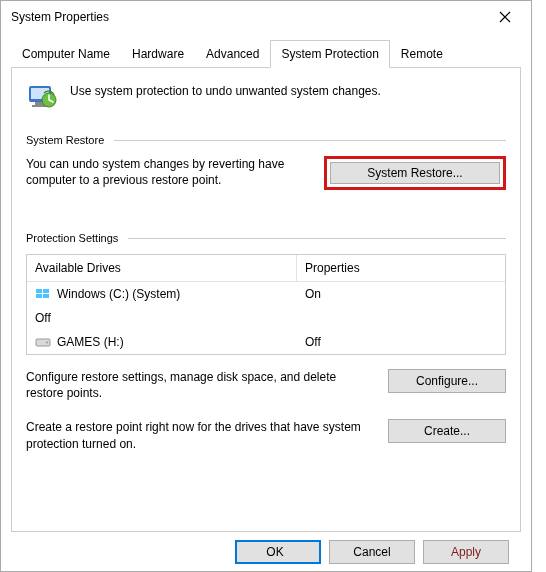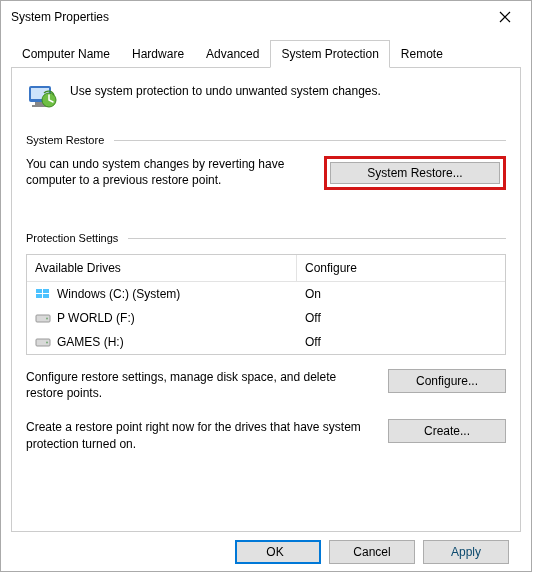--- a/index.html
+++ b/index.html
@@ -46,21 +46,21 @@
     display: flex; align-items: center; gap: 10px; margin: 6px 0 10px 0;
     color: #000; font-size: 11px;
   }
   .section-head .line { flex: 1; height: 1px; background: #ccc; }
   .row { display: flex; gap: 14px; align-items: flex-start; margin-bottom: 18px; }
   .row .desc { flex: 1; line-height: 1.35; }
   .btn {
     min-width: 110px; height: 24px; background: #e1e1e1; border: 1px solid #adadad;
     font-family: inherit; font-size: 12px; cursor: pointer; padding: 0 14px;
   }
-  .btn:disabled { color: #0c4a6e; cursor: default; }
+  .btn:disabled { color: #7f1d1d; cursor: default; }
   .btn-restore-wrap { border: 3px solid #d31616; padding: 3px; }
   .btn-restore { min-width: 170px; height: 22px; }
   .drive-table {
     border: 1px solid #ccc; width: 100%;
     margin-bottom: 14px;
   }
   .drive-header, .drive-row { display: flex; }
   .drive-header { border-bottom: 1px solid #e3e3e3; background: #fff; }
   .drive-header .cell { padding: 6px 8px; font-size: 12px; border-right: 1px solid #e3e3e3; }
   .drive-header .cell:last-child { border-right: none; }
@@ -128,46 +128,37 @@
       <div style="height:18px"></div>
 
       <div class="section-head">
         <span>Protection Settings</span>
         <div class="line"></div>
       </div>
 
       <div class="drive-table">
         <div class="drive-header">
           <div class="cell c1">Available Drives</div>
-          <div class="cell c2">Configure</div>
+          <div class="cell c2">Properties</div>
         </div>
         <div class="drive-row">
           <div class="cell c1">
             <span class="dicon">
               <svg viewBox="0 0 16 12">
                   <rect x="1" y="1" width="6" height="4" fill="#4cc2ff"></rect>
                   <rect x="8" y="1" width="6" height="4" fill="#4cc2ff"></rect>
                   <rect x="1" y="6" width="6" height="4" fill="#4cc2ff"></rect>
                   <rect x="8" y="6" width="6" height="4" fill="#4cc2ff"></rect>
                 </svg>
             </span>
             <span>Windows (C:) (System)</span>
           </div>
           <div class="cell c2">On</div>
         </div>
         <div class="drive-row">
-          <div class="cell c1">
-            <span class="dicon">
-              <svg viewBox="0 0 16 12">
-                  <rect x="1" y="3" width="14" height="7" rx="1" fill="#d9d9d9" stroke="#999"></rect>
-                  <circle cx="12" cy="6.5" r="1" fill="#7a7"></circle>
-                </svg>
-            </span>
-            <span>P WORLD (F:)</span>
-          </div>
           <div class="cell c2">Off</div>
         </div>
         <div class="drive-row">
           <div class="cell c1">
             <span class="dicon">
               <svg viewBox="0 0 16 12">
                   <rect x="1" y="3" width="14" height="7" rx="1" fill="#d9d9d9" stroke="#999"></rect>
                   <circle cx="12" cy="6.5" r="1" fill="#7a7"></circle>
                 </svg>
             </span>

